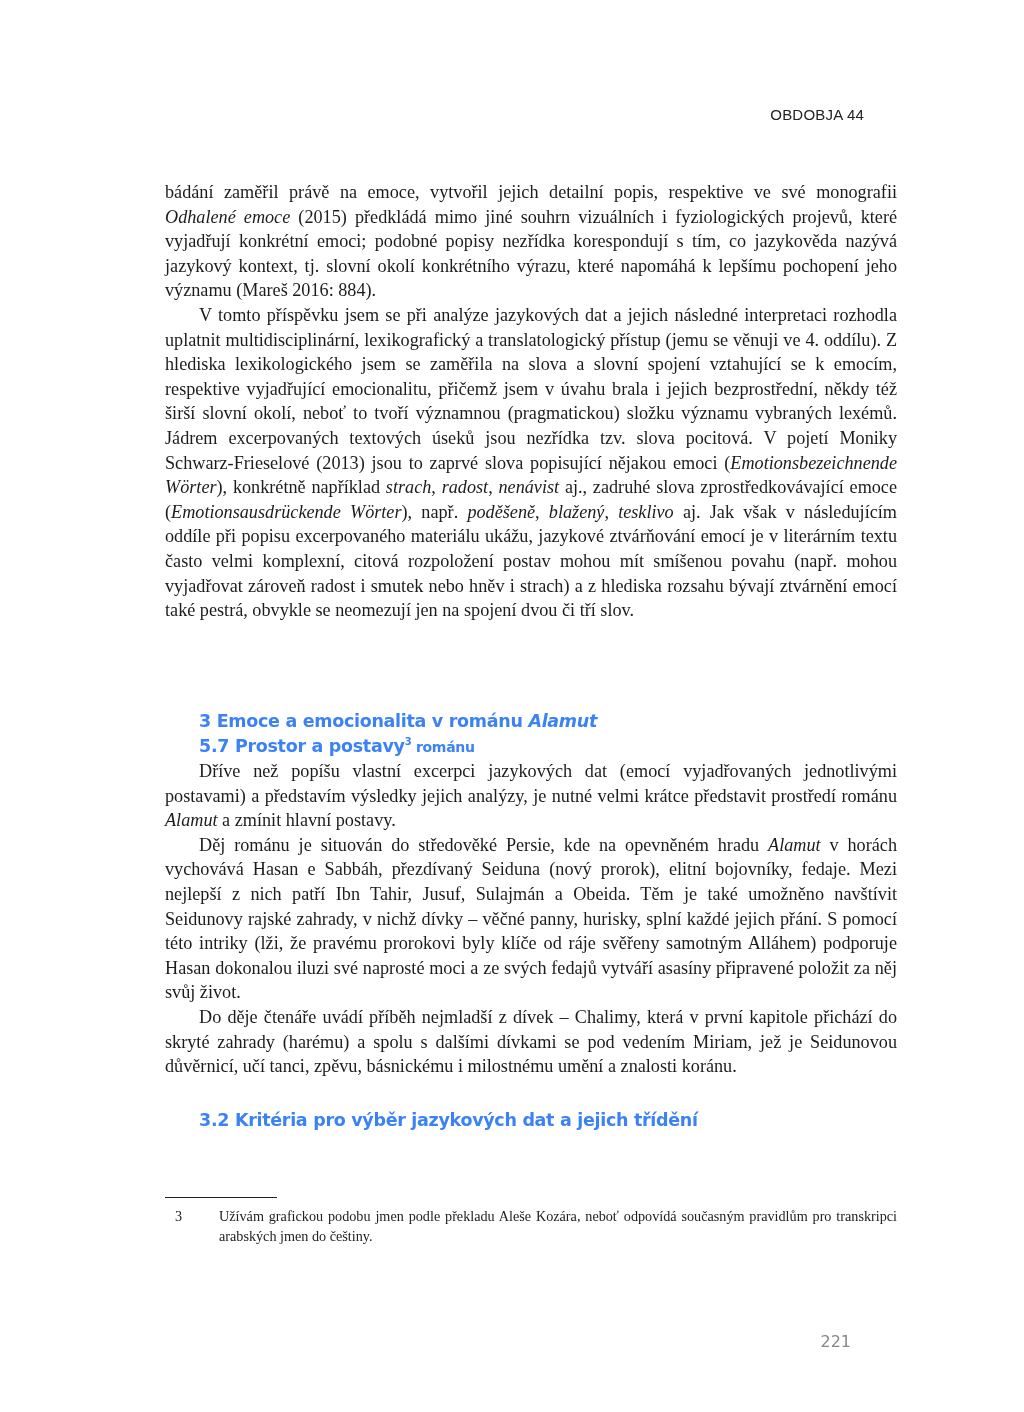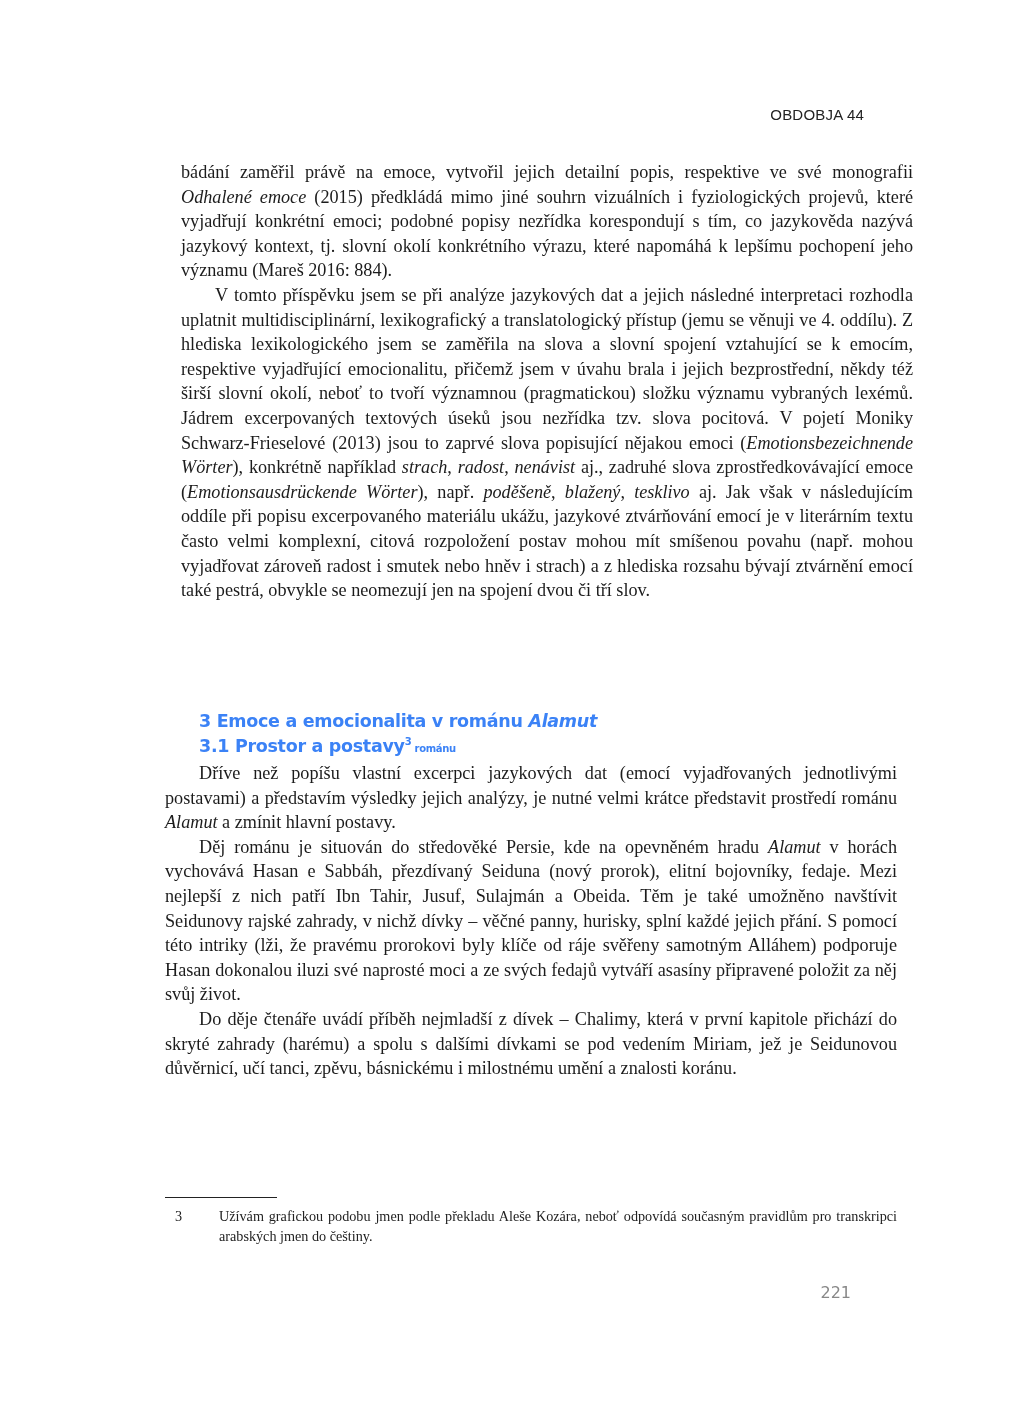--- a/index.html
+++ b/index.html
@@ -2,56 +2,57 @@
 <html><head>
 <meta charset="utf-8">
 <style>
   html, body { margin: 0; padding: 0; background: #ffffff; }
   body { width: 1024px; height: 1412px; position: relative; overflow: hidden; }
   .page { position: absolute; left: 0; top: 0; width: 990px; height: 1412px; background: #fff; color: #1a1a1a; text-decoration: underline; }
   .running-head { position: absolute; top: 106px; right: 126px; font-family: "Liberation Sans", sans-serif; font-size: 15px; letter-spacing: 0.2px; color: #222; }
   .body-text { position: absolute; left: 165px; width: 732px; font-family: "Liberation Serif", serif; font-size: 18.2px; line-height: 24.6px; color: #1c1c1c; text-align: justify; }
   .body-text p { margin: 0; text-indent: 0; }
   .body-text p.indent { text-indent: 34px; }
-  .block1 { top: 160px; margin-left: 16px; }
+  .block1 { top: 180px; }
   .block2 { top: 708px; }
   .block3 { top: 1108px; }
   h2, h3 { font-family: "DejaVu Sans", sans-serif; font-weight: bold; margin: 0; padding-left: 34px; color: #3b82f6; letter-spacing: -0.3px; }
   h2 { font-size: 17.5px; line-height: 26px; }
   h3 { font-size: 17.5px; line-height: 24px; }
-  h3 .small { font-size: 10px; }
+  h3 .small { font-size: 14px; }
   h3 sup { font-size: 10px; vertical-align: super; line-height: 0; }
   .fn-rule { position: absolute; left: 165px; top: 1197px; width: 112px; height: 1px; background: #222; }
   .footnote { position: absolute; left: 165px; top: 1206px; width: 732px; font-family: "Liberation Serif", serif; font-size: 14.2px; line-height: 20px; color: #222; text-align: justify; }
   .footnote .fn-num { position: absolute; left: 10px; top: 0; }
   .footnote .fn-text { margin-left: 54px; display: block; }
-  .page-number { position: absolute; top: 1283px; right: 139px; font-family: "DejaVu Sans", sans-serif; font-size: 16px; color: #888; }
+  .page-number { position: absolute; top: 1332px; right: 139px; font-family: "DejaVu Sans", sans-serif; font-size: 16px; color: #888; }
   i { font-style: italic; }
 </style>
 </head>
 <body>
 
 <div class="page">
 
   <div class="running-head">OBDOBJA 44</div>
 
   <div class="body-text block1">
     <p><span>bádání zaměřil právě na emoce, vytvořil jejich detailní popis, respektive ve své monografii </span><i>Odhalené emoce</i><span> (2015) předkládá mimo jiné souhrn vizuálních i fyziologických projevů, které vyjadřují konkrétní emoci; podobné popisy nezřídka korespondují s tím, co jazykověda nazývá jazykový kontext, tj. slovní okolí konkrétního výrazu, které napomáhá k lepšímu pochopení jeho významu (Mareš 2016: 884).</span></p>
     <p class="indent"><span>V tomto příspěvku jsem se při analýze jazykových dat a jejich následné interpretaci rozhodla uplatnit multidisciplinární, lexikografický a translatologický přístup (jemu se věnuji ve 4. oddílu). Z hlediska lexikologického jsem se zaměřila na slova a slovní spojení vztahující se k emocím, respektive vyjadřující emocionalitu, přičemž jsem v úvahu brala i jejich bezprostřední, někdy též širší slovní okolí, neboť to tvoří významnou (pragmatickou) složku významu vybraných lexémů. Jádrem excerpovaných textových úseků jsou nezřídka tzv. slova pocitová. V pojetí Moniky Schwarz-Frieselové (2013) jsou to zaprvé slova popisující nějakou emoci (</span><i>Emotionsbezeichnende Wörter</i><span>), konkrétně například </span><i>strach</i><span>, </span><i>radost</i><span>, </span><i>nenávist</i><span> aj., zadruhé slova zprostředkovávající emoce (</span><i>Emotionsausdrückende Wörter</i><span>), např. </span><i>poděšeně</i><span>, </span><i>blažený</i><span>, </span><i>tesklivo</i><span> aj. Jak však v následujícím oddíle při popisu excerpovaného materiálu ukážu, jazykové ztvárňování emocí je v literárním textu často velmi komplexní, citová rozpoložení postav mohou mít smíšenou povahu (např. mohou vyjadřovat zároveň radost i smutek nebo hněv i strach) a z hlediska rozsahu bývají ztvárnění emocí také pestrá, obvykle se neomezují jen na spojení dvou či tří slov.</span></p>
   </div>
 
   <div class="body-text block2">
     <h2><span>3 Emoce a emocionalita v románu </span><i>Alamut</i></h2>
-    <h3><span>3.1 Prostor a postavy</span><sup>3</sup><span class="small"> románu</span></h3>
+    <h3><span>5.7 Prostor a postavy</span><sup>3</sup><span class="small"> románu</span></h3>
     <p class="indent"><span>Dříve než popíšu vlastní excerpci jazykových dat (emocí vyjadřovaných jednotlivými postavami) a představím výsledky jejich analýzy, je nutné velmi krátce představit prostředí románu </span><i>Alamut</i><span> a zmínit hlavní postavy.</span></p>
     <p class="indent"><span>Děj románu je situován do středověké Persie, kde na opevněném hradu </span><i>Alamut</i><span> v horách vychovává Hasan e Sabbáh, přezdívaný Seiduna (nový prorok), elitní bojovníky, fedaje. Mezi nejlepší z nich patří Ibn Tahir, Jusuf, Sulajmán a Obeida. Těm je také umožněno navštívit Seidunovy rajské zahrady, v nichž dívky – věčné panny, hurisky, splní každé jejich přání. S pomocí této intriky (lži, že pravému prorokovi byly klíče od ráje svěřeny samotným Alláhem) podporuje Hasan dokonalou iluzi své naprosté moci a ze svých fedajů vytváří asasíny připravené položit za něj svůj život.</span></p>
     <p class="indent">Do děje čtenáře uvádí příběh nejmladší z dívek – Chalimy, která v první kapitole přichází do skryté zahrady (harému) a spolu s dalšími dívkami se pod vedením Miriam, jež je Seidunovou důvěrnicí, učí tanci, zpěvu, básnickému i milostnému umění a znalosti koránu.</p>
   </div>
 
   <div class="body-text block3">
+    <h3>3.2 Kritéria pro výběr jazykových dat a jejich třídění</h3>
   </div>
 
   <div class="fn-rule"></div>
 
   <div class="footnote">
     <span class="fn-num">3</span>
     <span class="fn-text">Užívám grafickou podobu jmen podle překladu Aleše Kozára, neboť odpovídá současným pravidlům pro transkripci arabských jmen do češtiny.</span>
   </div>
 
   <div class="page-number">221</div>

